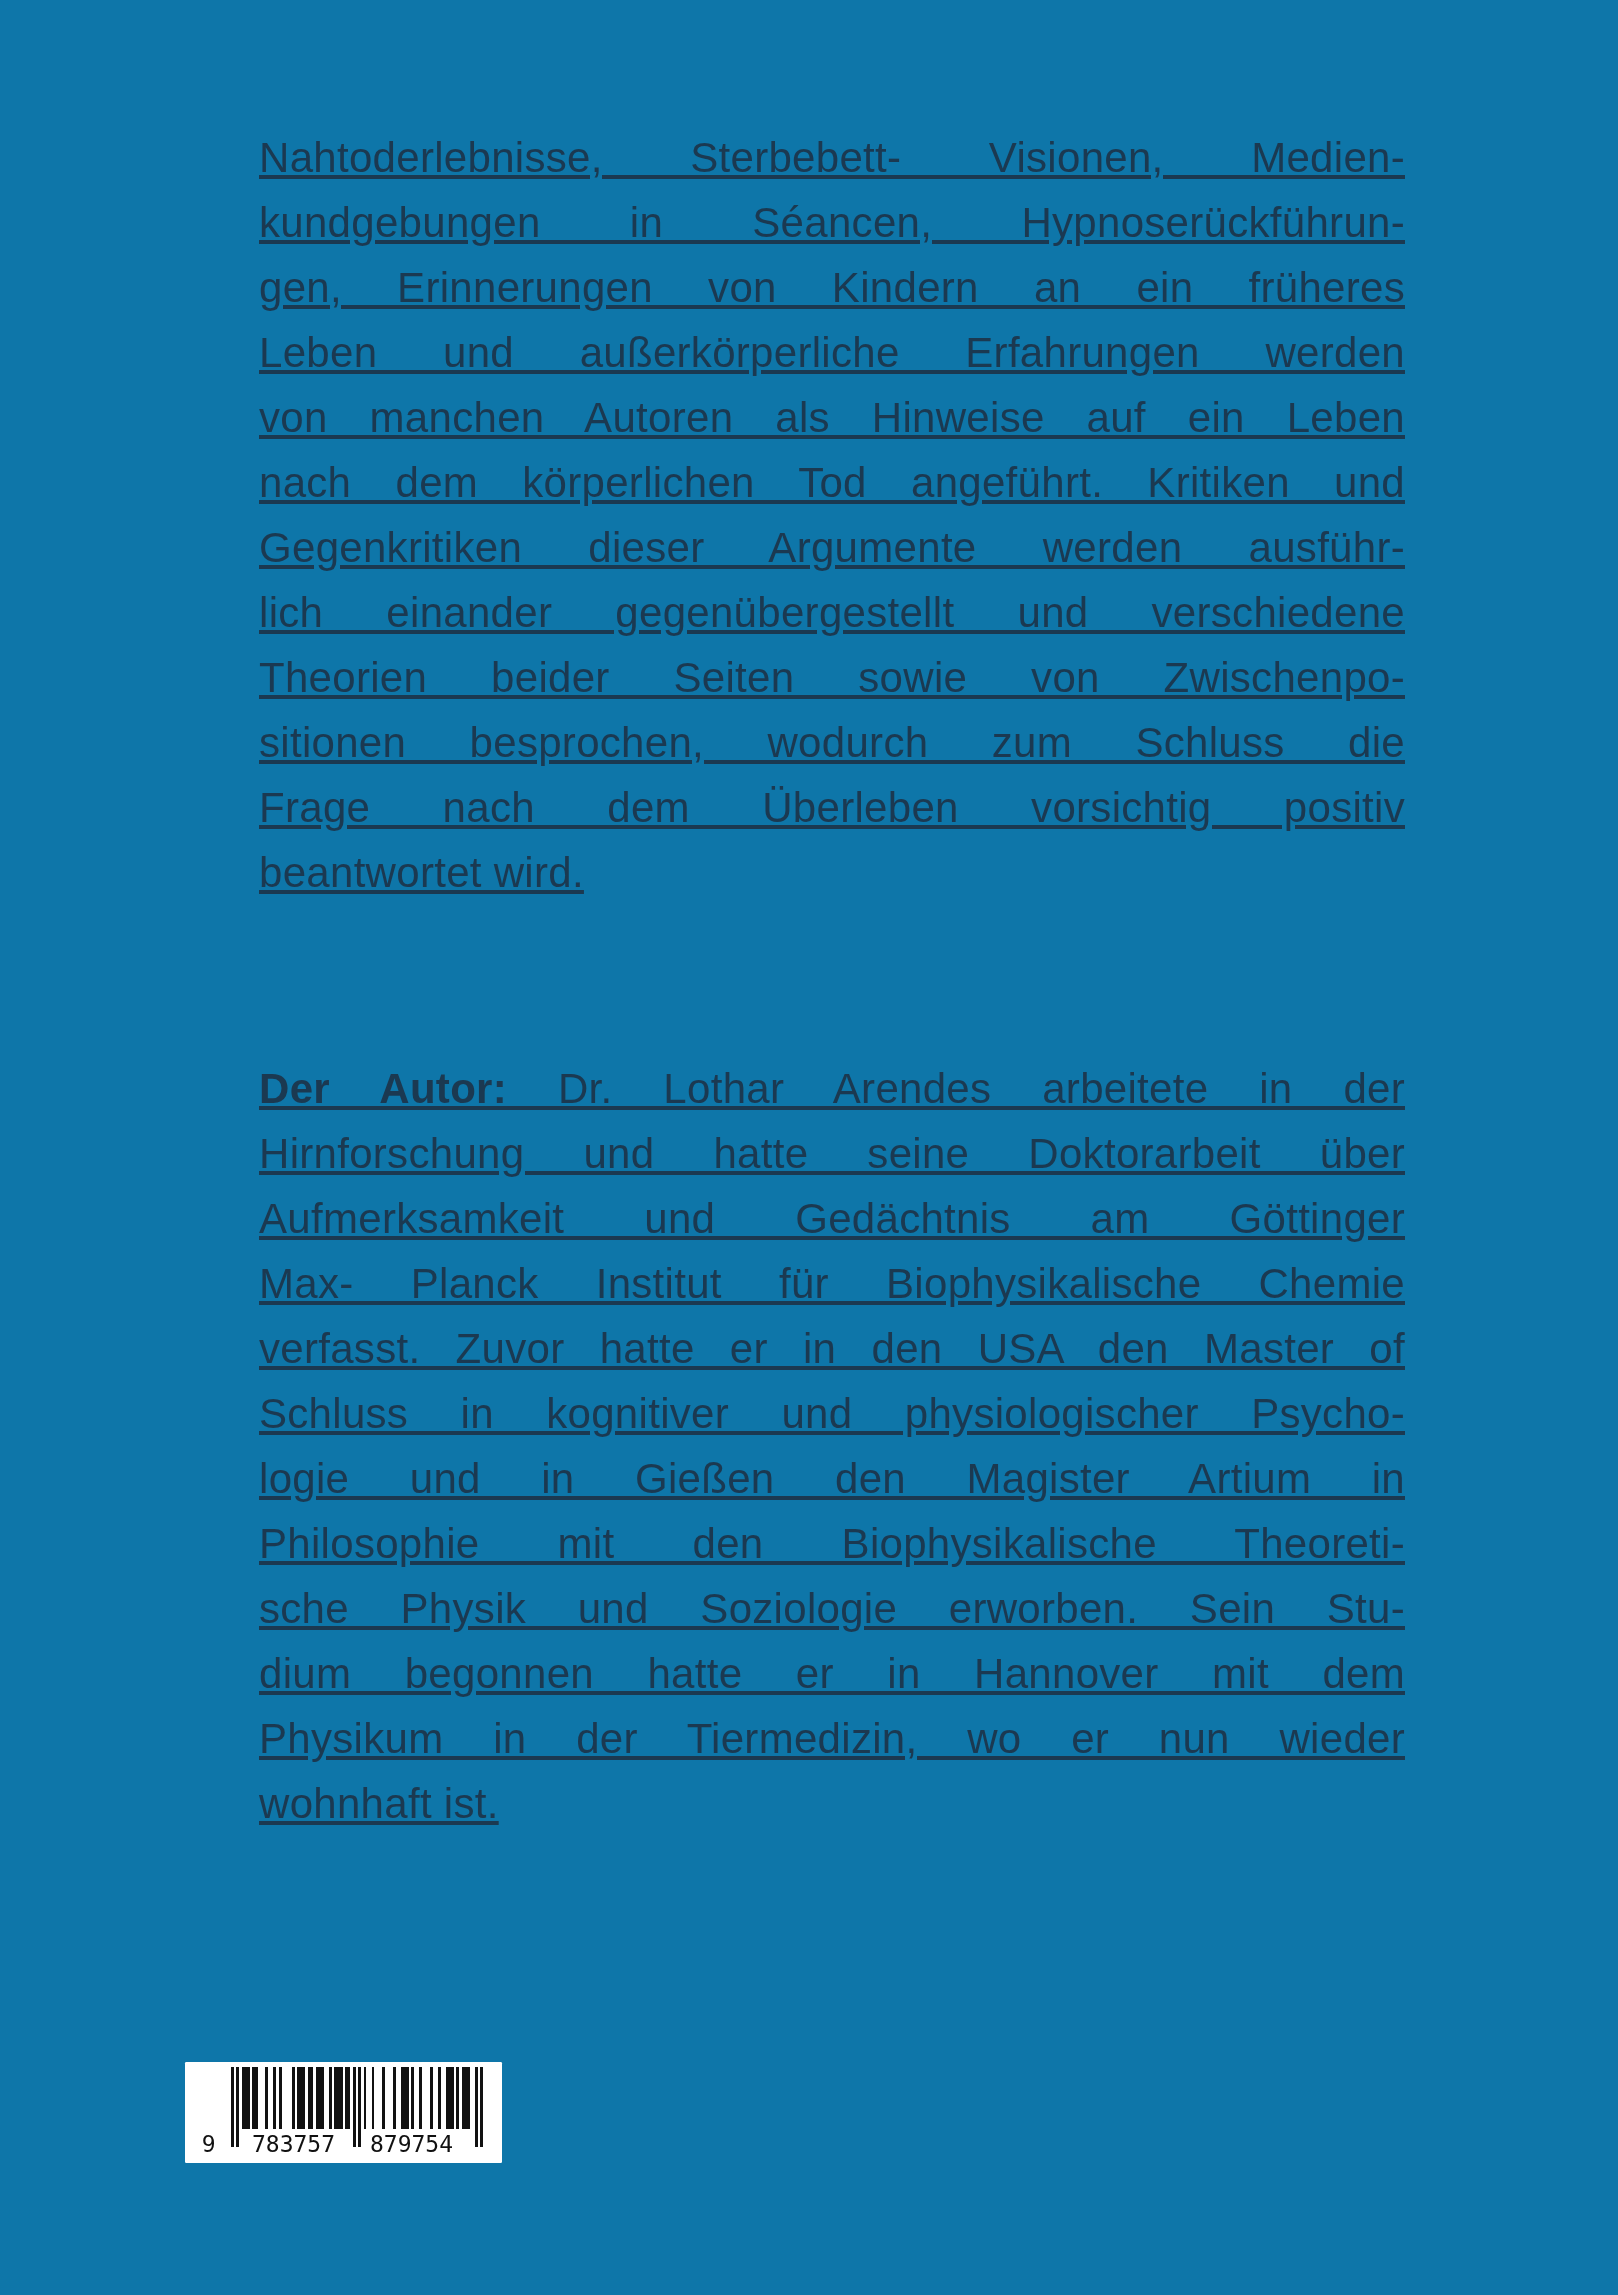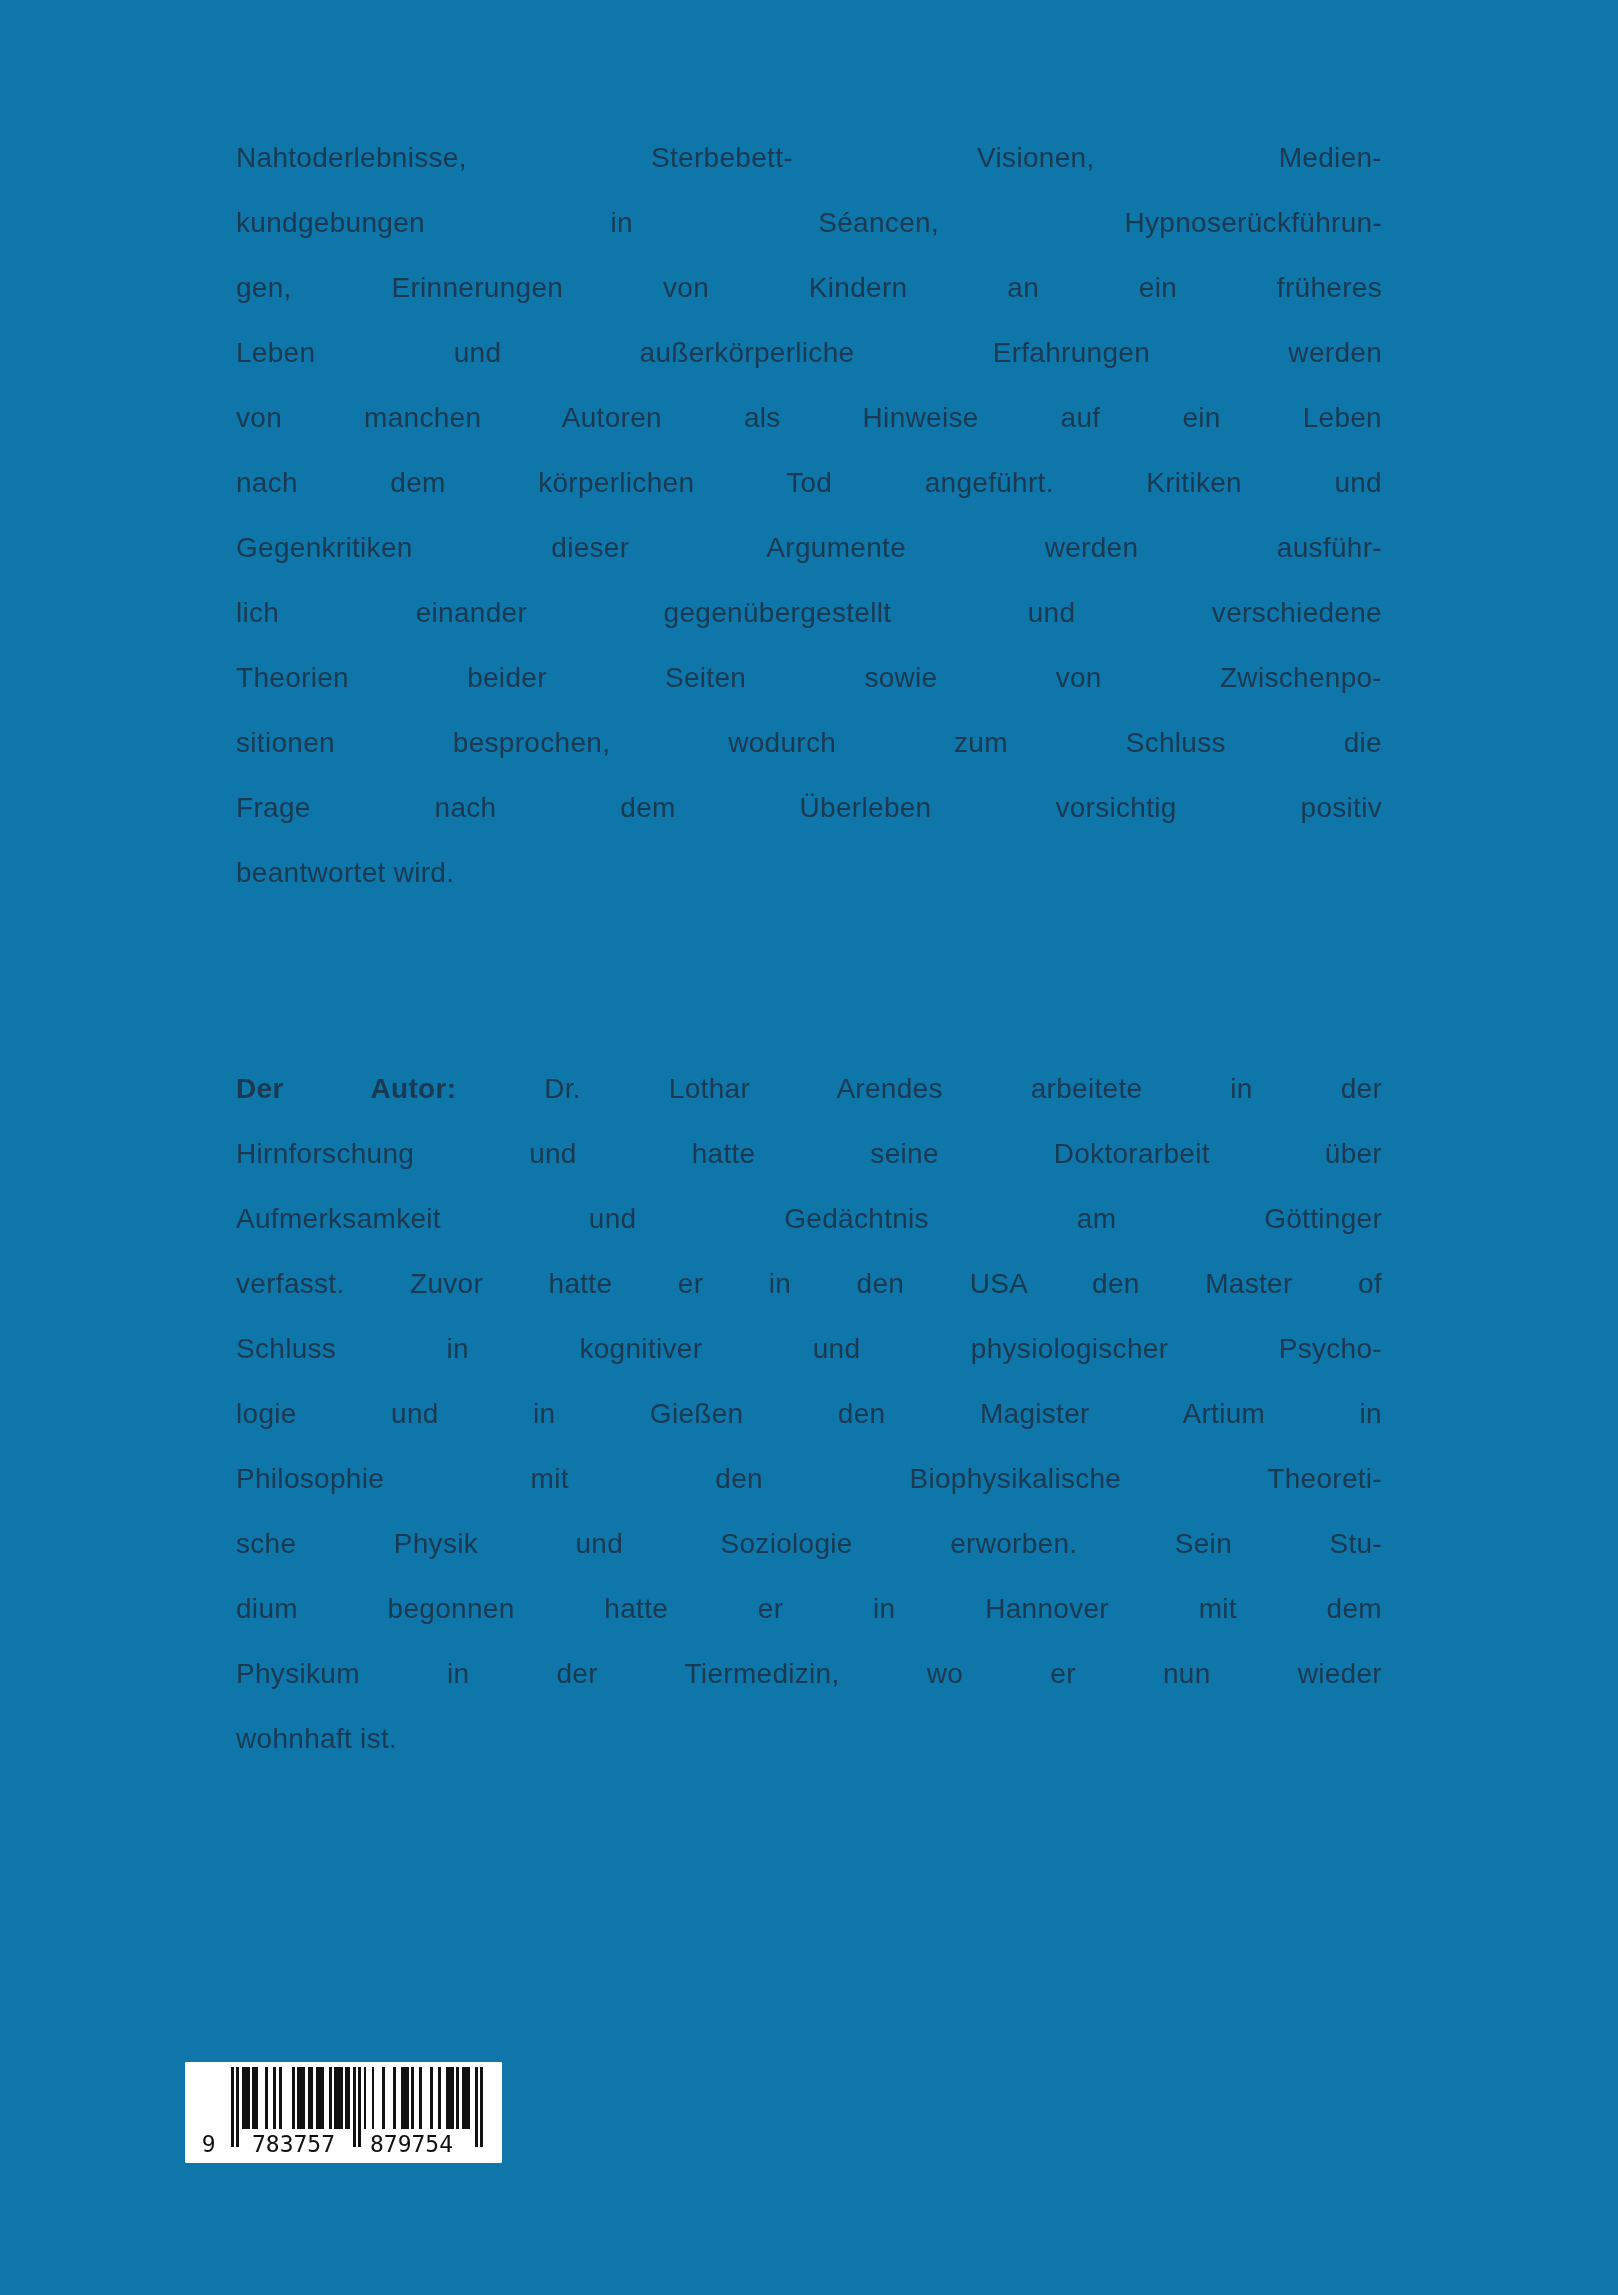--- a/index.html
+++ b/index.html
@@ -6,26 +6,27 @@
   html,body { margin:0; padding:0; }
   body {
     width:1618px; height:2295px;
     background:var(--bg);
     position:relative;
     overflow:hidden;
     font-family:"Liberation Sans","DejaVu Sans",sans-serif;
   }
   .para {
     position:absolute;
-    left:236px;
+    left:259px;
     width:1146px;
     color:var(--fg);
-    font-size:28px;
+    font-size:42px;
     line-height:65px;
     letter-spacing:0.3px;
+    text-decoration:underline;
   }
   .para .line {
     text-align:justify;
     text-align-last:justify;
   }
   .para .line:last-child { text-align-last:left; }
   .para b { font-weight:bold;margin-top:23px; }
   #synopsis { top:125px; }
   #author { top:1056px; }
 
@@ -68,20 +69,21 @@
     <div class="line">Theorien beider Seiten sowie von Zwischenpo-</div>
     <div class="line">sitionen besprochen, wodurch zum Schluss die</div>
     <div class="line">Frage nach dem Überleben vorsichtig positiv</div>
     <div class="line">beantwortet wird.</div>
   </div>
 
 <div id="author" class="para">
     <div class="line"><b>Der Autor:</b> Dr. Lothar Arendes arbeitete in der</div>
     <div class="line">Hirnforschung und hatte seine Doktorarbeit über</div>
     <div class="line">Aufmerksamkeit und Gedächtnis am Göttinger</div>
+    <div class="line">Max- Planck Institut für Biophysikalische Chemie</div>
     <div class="line">verfasst. Zuvor hatte er in den USA den Master of</div>
     <div class="line">Schluss in kognitiver und physiologischer Psycho-</div>
     <div class="line">logie und in Gießen den Magister Artium in</div>
     <div class="line">Philosophie mit den Biophysikalische Theoreti-</div>
     <div class="line">sche Physik und Soziologie erworben. Sein Stu-</div>
     <div class="line">dium begonnen hatte er in Hannover mit dem</div>
     <div class="line">Physikum in der Tiermedizin, wo er nun wieder</div>
     <div class="line">wohnhaft ist.</div>
   </div>
 

